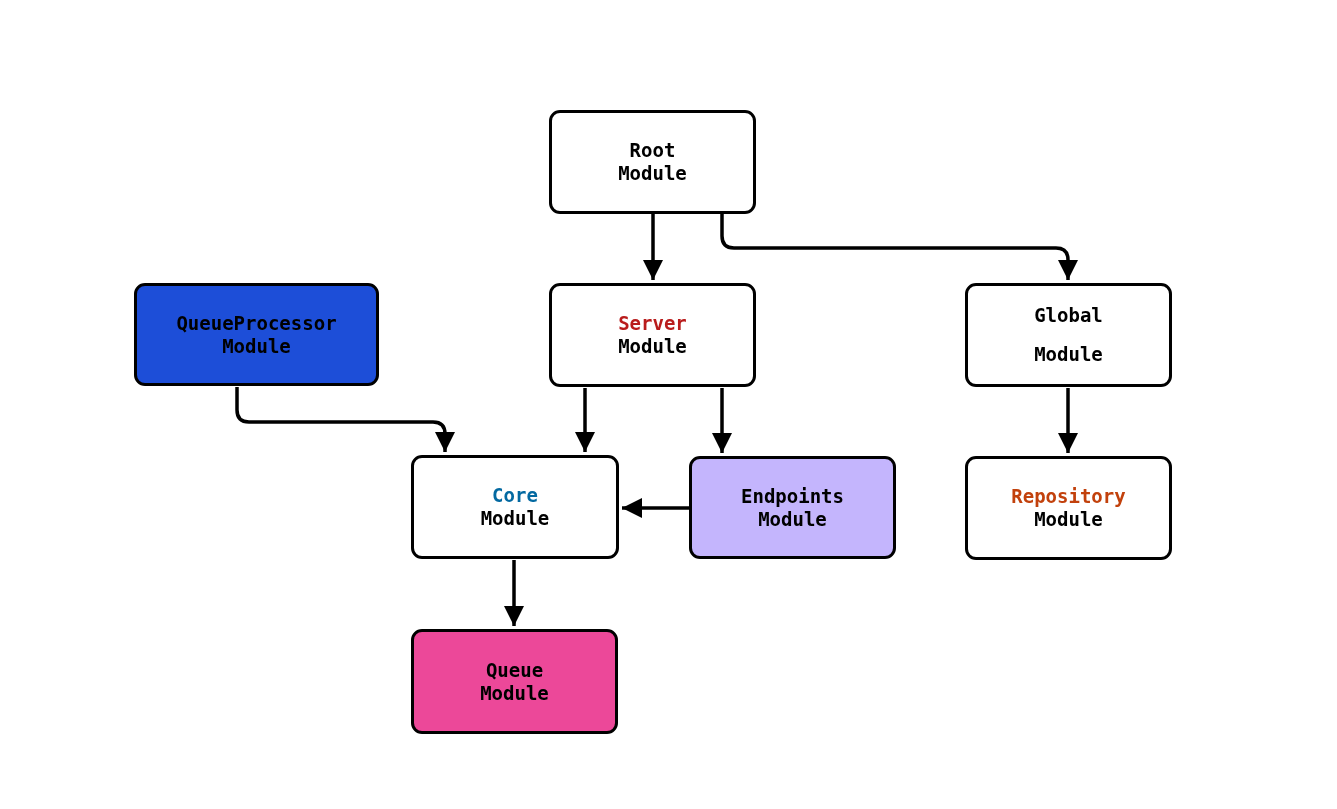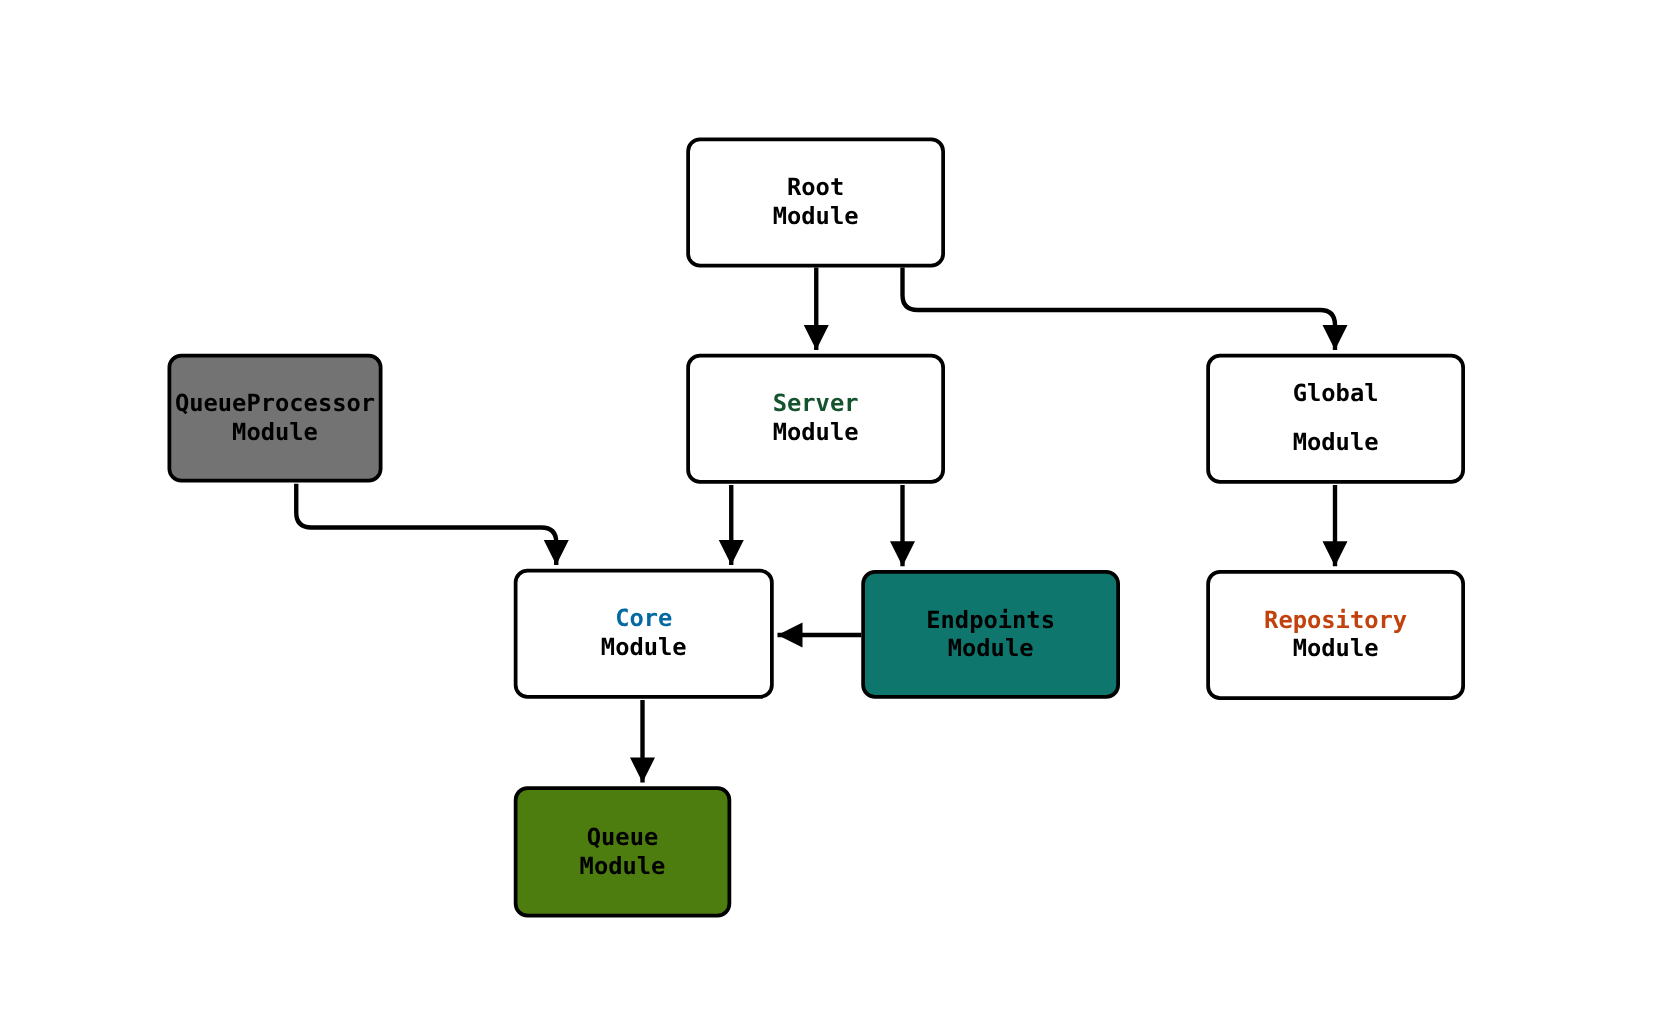--- a/index.html
+++ b/index.html
@@ -74,42 +74,42 @@
         <path class="edge-path" d="M 689 492 L 622 492" stroke="#000000" marker-end="url(#arrowhead)"></path>
         <path class="edge-path" d="M 1068 372 L 1068 437" stroke="#000000" marker-end="url(#arrowhead)"></path>
         <path class="edge-path" d="M 514 544 L 514 610" stroke="#000000" marker-end="url(#arrowhead)"></path>
       </g>
   </svg>
   <div id="nodes-layer">
       <div class="node" style="left: 549px; top: 94px; width: 207px; height: 104px; background: rgb(255, 255, 255); border-color: rgb(0, 0, 0);">
         <div class="node-line" style="color: rgb(0, 0, 0);">Root</div>
         <div class="node-line" style="color: rgb(0, 0, 0);">Module</div>
       </div>
-      <div class="node" style="left: 134px; top: 267px; width: 172px; height: 103px; background: #737373; border-color: rgb(0, 0, 0);">
+      <div class="node" style="left: 134px; top: 267px; width: 245px; height: 103px; background: #1d4ed8; border-color: rgb(0, 0, 0);">
         <div class="node-line" style="color: rgb(0, 0, 0);">QueueProcessor</div>
         <div class="node-line" style="color: rgb(0, 0, 0);">Module</div>
       </div>
       <div class="node" style="left: 549px; top: 267px; width: 207px; height: 104px; background: rgb(255, 255, 255); border-color: rgb(0, 0, 0);">
-        <div class="node-line" style="color: #14532d;">Server</div>
+        <div class="node-line" style="color: #b91c1c;">Server</div>
         <div class="node-line" style="color: rgb(0, 0, 0);">Module</div>
       </div>
       <div class="node" style="left: 965px; top: 267px; width: 207px; height: 104px; background: rgb(255, 255, 255); border-color: rgb(0, 0, 0); gap: 16px;">
         <div class="node-line" style="color: rgb(0, 0, 0);">Global</div>
         <div class="node-line" style="color: rgb(0, 0, 0);">Module</div>
       </div>
       <div class="node" style="left: 411px; top: 439px; width: 208px; height: 104px; background: rgb(255, 255, 255); border-color: rgb(0, 0, 0);">
         <div class="node-line" style="color: #0369a1;">Core</div>
         <div class="node-line" style="color: rgb(0, 0, 0);">Module</div>
       </div>
-      <div class="node" style="left: 689px; top: 440px; width: 207px; height: 103px; background: #0f766e; border-color: rgb(0, 0, 0);">
+      <div class="node" style="left: 689px; top: 440px; width: 207px; height: 103px; background: #c4b5fd; border-color: rgb(0, 0, 0);">
         <div class="node-line" style="color: rgb(0, 0, 0);">Endpoints</div>
         <div class="node-line" style="color: rgb(0, 0, 0);">Module</div>
       </div>
       <div class="node" style="left: 965px; top: 440px; width: 207px; height: 104px; background: rgb(255, 255, 255); border-color: rgb(0, 0, 0);">
         <div class="node-line" style="color: #c2410c;">Repository</div>
         <div class="node-line" style="color: rgb(0, 0, 0);">Module</div>
       </div>
-      <div class="node" style="left: 411px; top: 613px; width: 174px; height: 105px; background: #4d7c0f; border-color: rgb(0, 0, 0);">
+      <div class="node" style="left: 411px; top: 613px; width: 207px; height: 105px; background: #ec4899; border-color: rgb(0, 0, 0);">
         <div class="node-line" style="color: rgb(0, 0, 0);">Queue</div>
         <div class="node-line" style="color: rgb(0, 0, 0);">Module</div>
       </div>
     </div>
 </div>
 
 </body></html>

